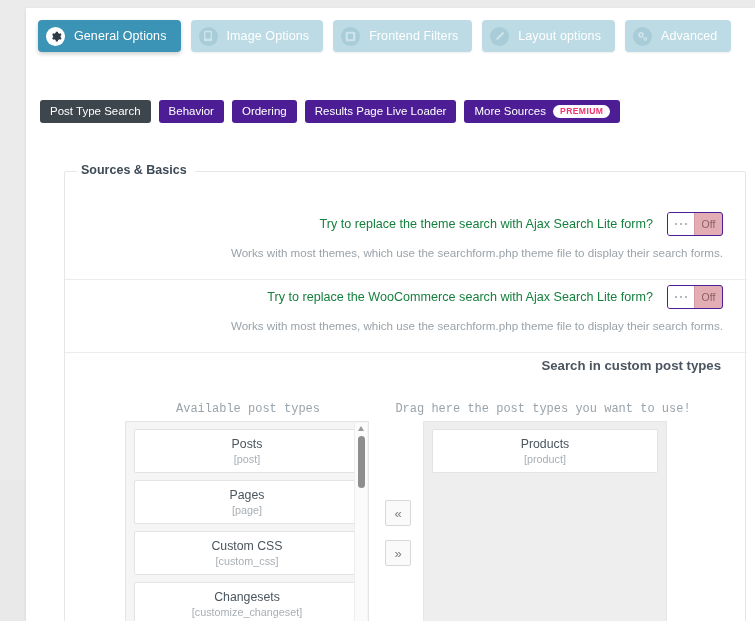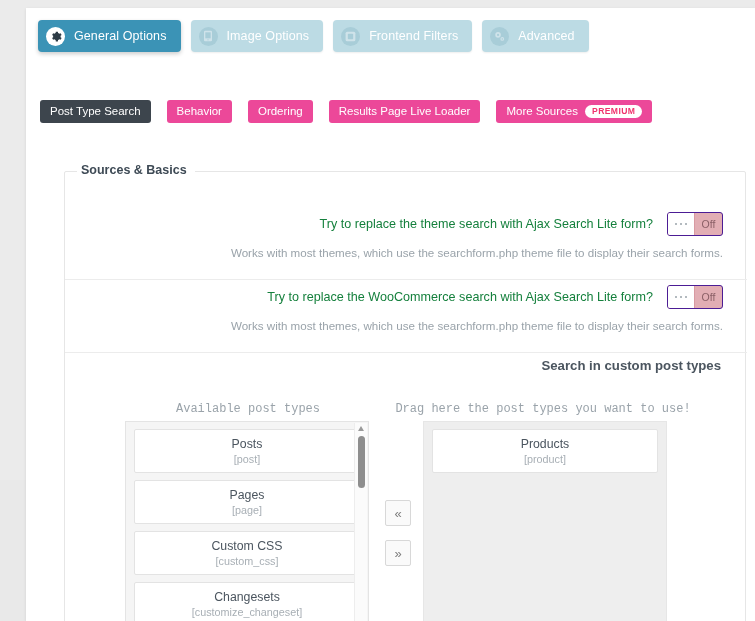--- a/index.html
+++ b/index.html
@@ -73,27 +73,27 @@
     padding-bottom: 9px;
     border-bottom: 1px solid #eceff1;
   }
 
   
   .subtabs {
     position: absolute;
     left: 14px; top: 92px;
     width: 706px;
     display: flex; flex-wrap: wrap;
-    gap: 7px 16px;
+    gap: 7px 8px;
   }
   .stab {
     height: 23px;
     padding: 0 10px;
     border-radius: 3px;
-    background: #ec4899;
+    background: #4c1d95;
     color: #ffffff;
     font-size: 11.5px;
     line-height: 23px;
     white-space: nowrap;
     cursor: pointer;
   }
   .stab.active { background: #3d454d; }
   .stab.premium { display: flex; align-items: center; gap: 7px; }
   .badge {
     background: #ffffff;
@@ -302,20 +302,28 @@
       <div class="tab">
         <span class="ticon">
           <svg width="11" height="11" viewBox="0 0 14 14" fill="#cfe3ea">
             <rect x="0.8" y="0.8" width="12.4" height="12.4" rx="2" fill="#cfe3ea"></rect>
             <rect x="3.6" y="3.6" width="6.8" height="6.8" rx="1" fill="#a8cdd8"></rect>
           </svg>
         </span>
         <span>Frontend Filters</span>
       </div>
 
+      <div class="tab">
+        <span class="ticon">
+          <svg width="12" height="12" viewBox="0 0 16 16" fill="#cfe3ea">
+            <path d="M11.6 2.2l2.2 2.2-8 8-3 .8.8-3z" fill="#cfe3ea"></path>
+          </svg>
+        </span>
+        <span>Layout options</span>
+      </div>
 
       <div class="tab">
         <span class="ticon">
           <svg width="13" height="13" viewBox="0 0 16 16" fill="#cfe3ea">
             <circle cx="6.2" cy="6" r="3.4" fill="#cfe3ea"></circle>
             <circle cx="6.2" cy="6" r="1.3" fill="#a8cdd8"></circle>
             <circle cx="11.4" cy="11" r="2.3" fill="#cfe3ea"></circle>
             <circle cx="11.4" cy="11" r="0.9" fill="#a8cdd8"></circle>
           </svg>
         </span>

